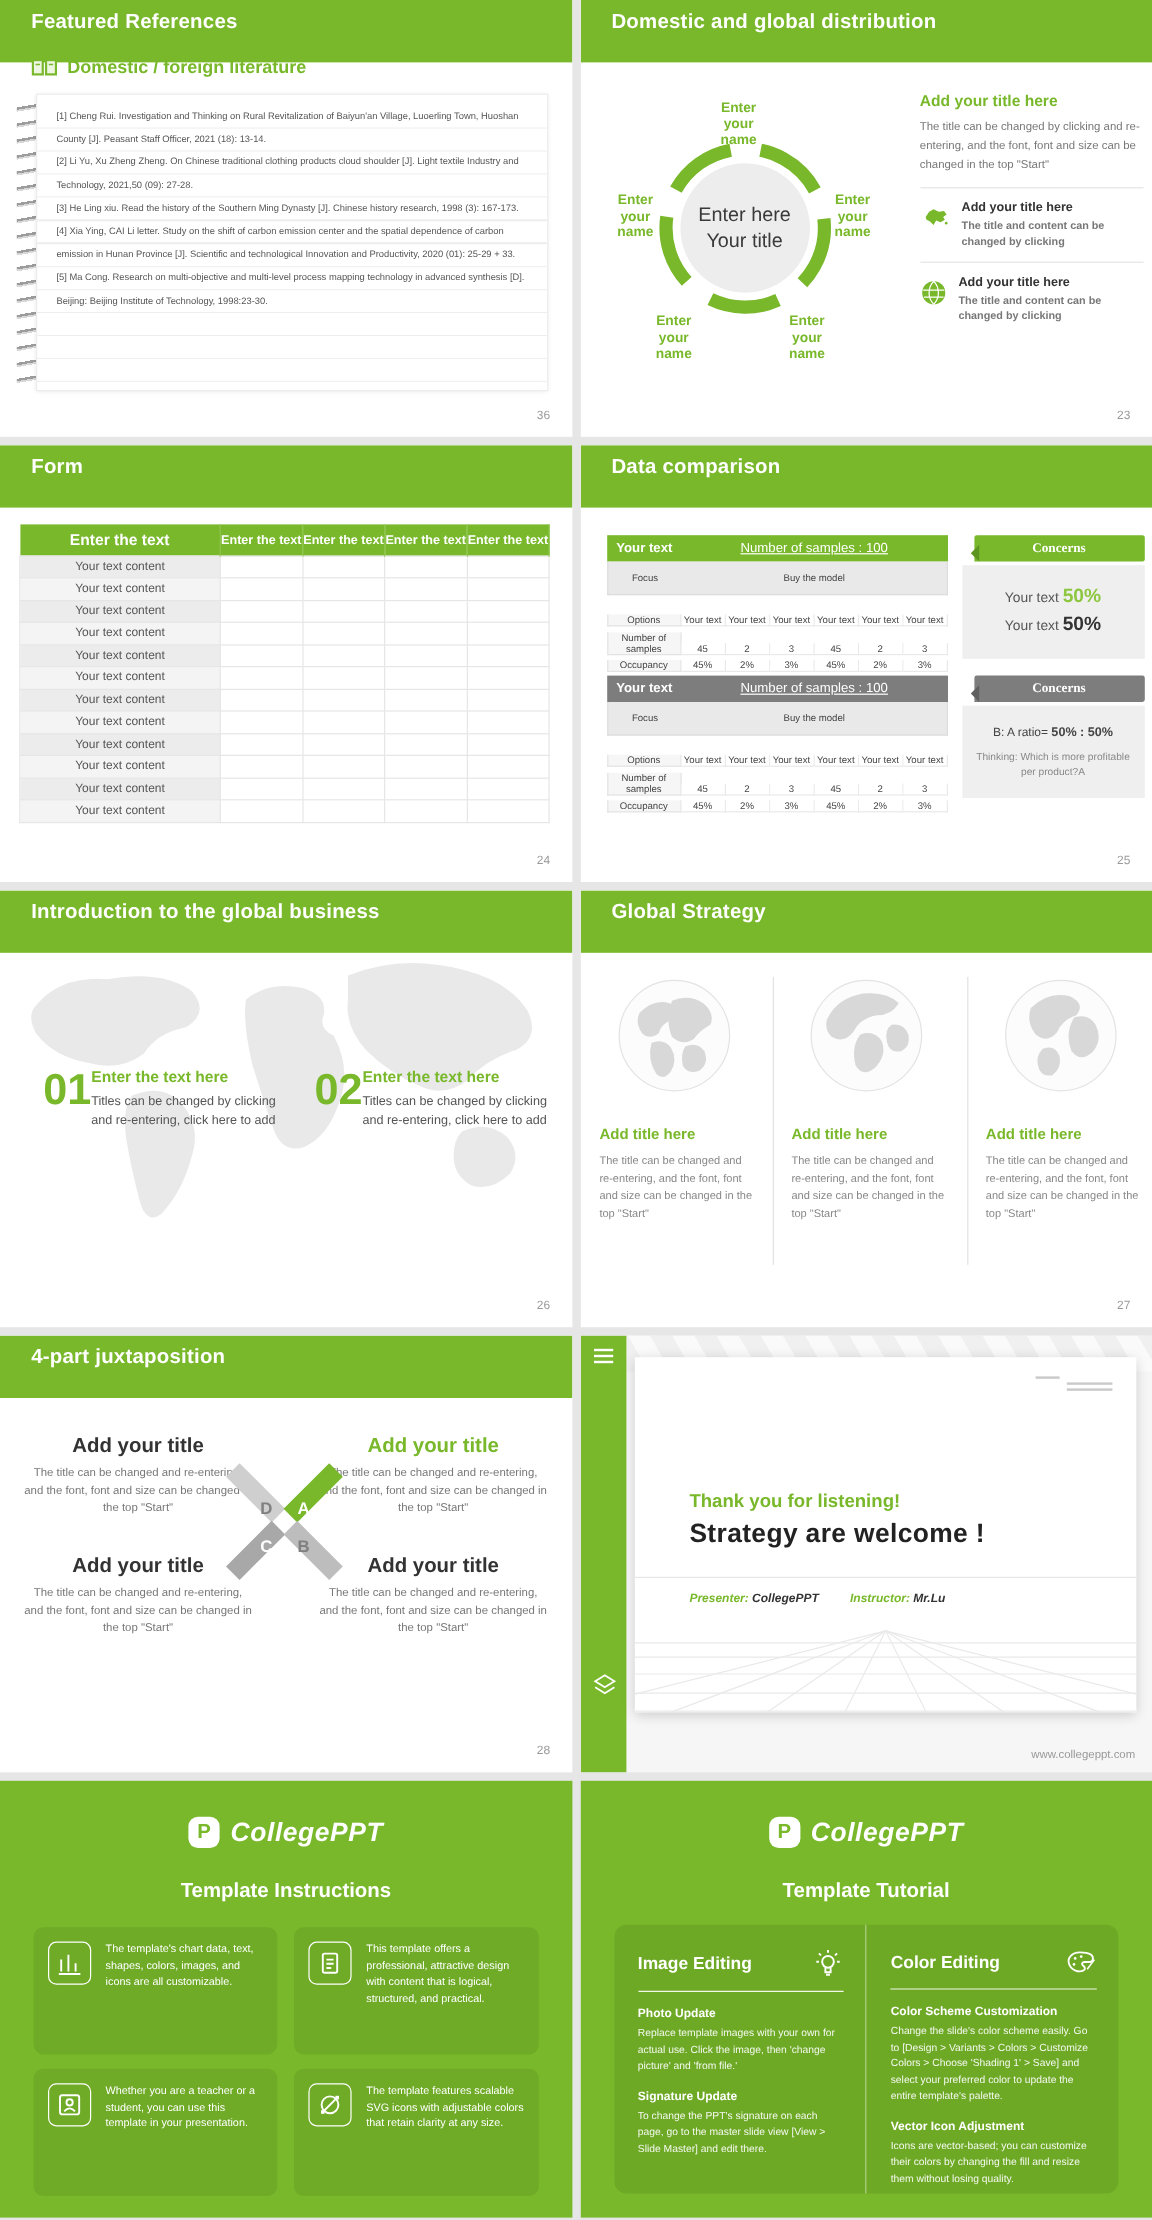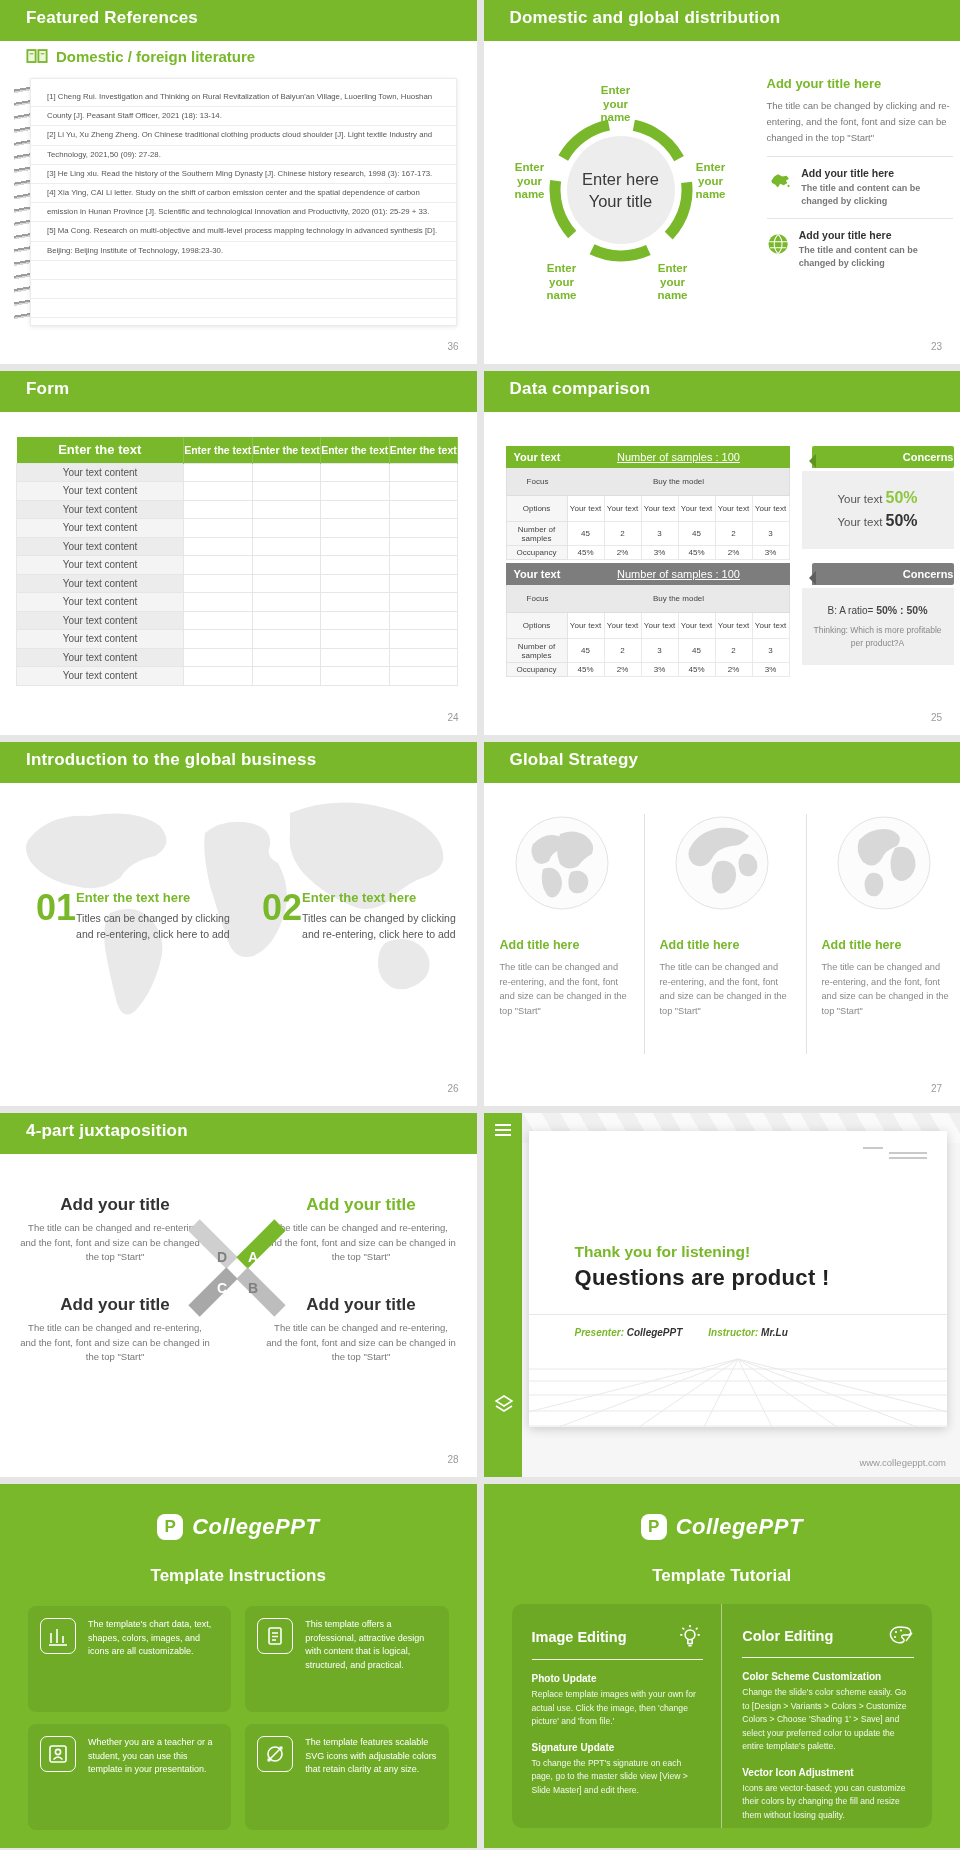--- a/index.html
+++ b/index.html
@@ -1,21 +1,21 @@
 <!DOCTYPE html>
 <html><head>
 <meta charset="utf-8">
 <style>
   * { margin:0; padding:0; box-sizing:border-box; }
   html,body { width:960px; background:#e6e6e6; font-family:"Liberation Sans", sans-serif; }
   .grid { width:960px; height:1850px; display:grid; grid-template-columns:1fr 1fr;
           grid-template-rows:repeat(5,364px); gap:7px; background:#e6e6e6; }
   .slide { position:relative; background:#fff; overflow:hidden; }
   .slide-green { position:relative; background:#78b82a; overflow:hidden; }
-  .bar { height:41px; background:#78b82a; color:#fff; font-weight:bold; font-size:17px;
+  .bar { height:52px; background:#78b82a; color:#fff; font-weight:bold; font-size:17px;
          line-height:36px; padding-left:26px; letter-spacing:.2px; }
   .pagenum { position:absolute; right:18px; bottom:12px; font-size:10px; color:#9a9a9a; }
 
   
   .s22-section { position:absolute; left:26px; top:48px; display:flex; align-items:center; gap:8px; }
   .s22-section .sec-title { color:#78b82a; font-weight:bold; font-size:15px; }
   .note-card { position:absolute; left:30px; top:78px; width:427px; height:248px; background:#fff;
                border:1px solid #ececec; box-shadow:0 1px 4px rgba(0,0,0,.10); padding:8px 14px 0 16px;
                background-image:repeating-linear-gradient(180deg, transparent 0 18.2px, #ededed 18.2px 19.2px);
                background-position:0 9px; }
@@ -51,29 +51,29 @@
   
   .dtable { position:absolute; left:22px; width:284px; font-size:8px; color:#444; }
   .dtable .thead { display:flex; height:22px; color:#fff; align-items:center; }
   .dtable.green .thead { background:#78b82a; }
   .dtable.gray  .thead { background:#7d7d7d; }
   .dtable .thead .tl { width:62px; padding-left:8px; font-weight:bold; font-size:11px; }
   .dtable .thead .tr { flex:1; text-align:center; font-size:11px;text-decoration:underline; }
   .dtable .sub { display:flex; height:28px; background:#e9e9e9; align-items:center; border:1px solid #ddd; border-top:none; }
   .dtable .sub .fl { width:62px; text-align:center; }
   .dtable .sub .fr { flex:1; text-align:center; }
-  .drow { display:flex; }
+  .drow { display:flex;align-items:flex-end; }
   .drow .rl { width:62px; background:#f6f6f6; border:1px solid #e3e3e3; border-top:none;
               display:flex; align-items:center; justify-content:center; text-align:center; line-height:9px; }
   .drow .rc { width:37px; border:1px solid #e9e9e9; border-left:none; border-top:none;
               display:flex; align-items:center; justify-content:center; text-align:center; line-height:9px; background:#fff; }
   .h26 { height:26px; } .h24 { height:24px; } .h14 { height:14px; }
   .concern { position:absolute; left:318px; width:152px; }
   .concern .chead { position:relative; margin-left:10px; height:22px; color:#fff; font-weight:bold; font-size:11px;
-                    text-align:right; line-height:22px; border-radius:2px 2px 2px 0; }
+                    text-align:center; line-height:22px; border-radius:2px 2px 2px 0;font-family:Liberation Serif, serif; }
   .concern.green .chead { background:#78b82a; }
   .concern.gray  .chead { background:#7d7d7d; }
   .concern .chead::before { content:""; position:absolute; left:-10px; top:8px; border:7px solid transparent; }
   .concern.green .chead::before { border-right-color:#5e9420; }
   .concern.gray  .chead::before { border-right-color:#5f5f5f; }
   .concern .cbody { background:#efefef; margin-top:3px; padding:16px 8px; text-align:center; }
   .cline { font-size:11.5px; color:#555; line-height:22px; }
   .cline .pct { font-size:16px; font-weight:bold; color:#333; }
   .cline .pct.g { color:#8dc63f; }
   .c2a { font-size:10px; color:#444; margin-bottom:8px; }
@@ -560,21 +560,21 @@
         <path d="M3,13 L11,18 L19,13" fill="none" stroke="#fff" stroke-width="1.5"></path>
       </svg>
     </div>
     <div class="tcard">
       <div class="mini-logo">
         <i style="width:20px;"></i>
           <i class="short"></i>
           <i class="short"></i>
       </div>
       <div class="t1">Thank you for listening!</div>
-      <div class="t2">Questions are product !</div>
+      <div class="t2">Strategy are welcome !</div>
       <div class="tline"></div>
       <div class="tpres">
         <span><span class="lab">Presenter:</span>
           <span class="val">CollegePPT</span></span>
         <span><span class="lab">Instructor:</span>
           <span class="val">Mr.Lu</span></span>
       </div>
       <svg class="mesh" width="418" height="72" viewBox="0 0 418 72">
         <g stroke="#e9e9e9" stroke-width="1">
           <line x1="0" y1="14" x2="418" y2="14"></line>

